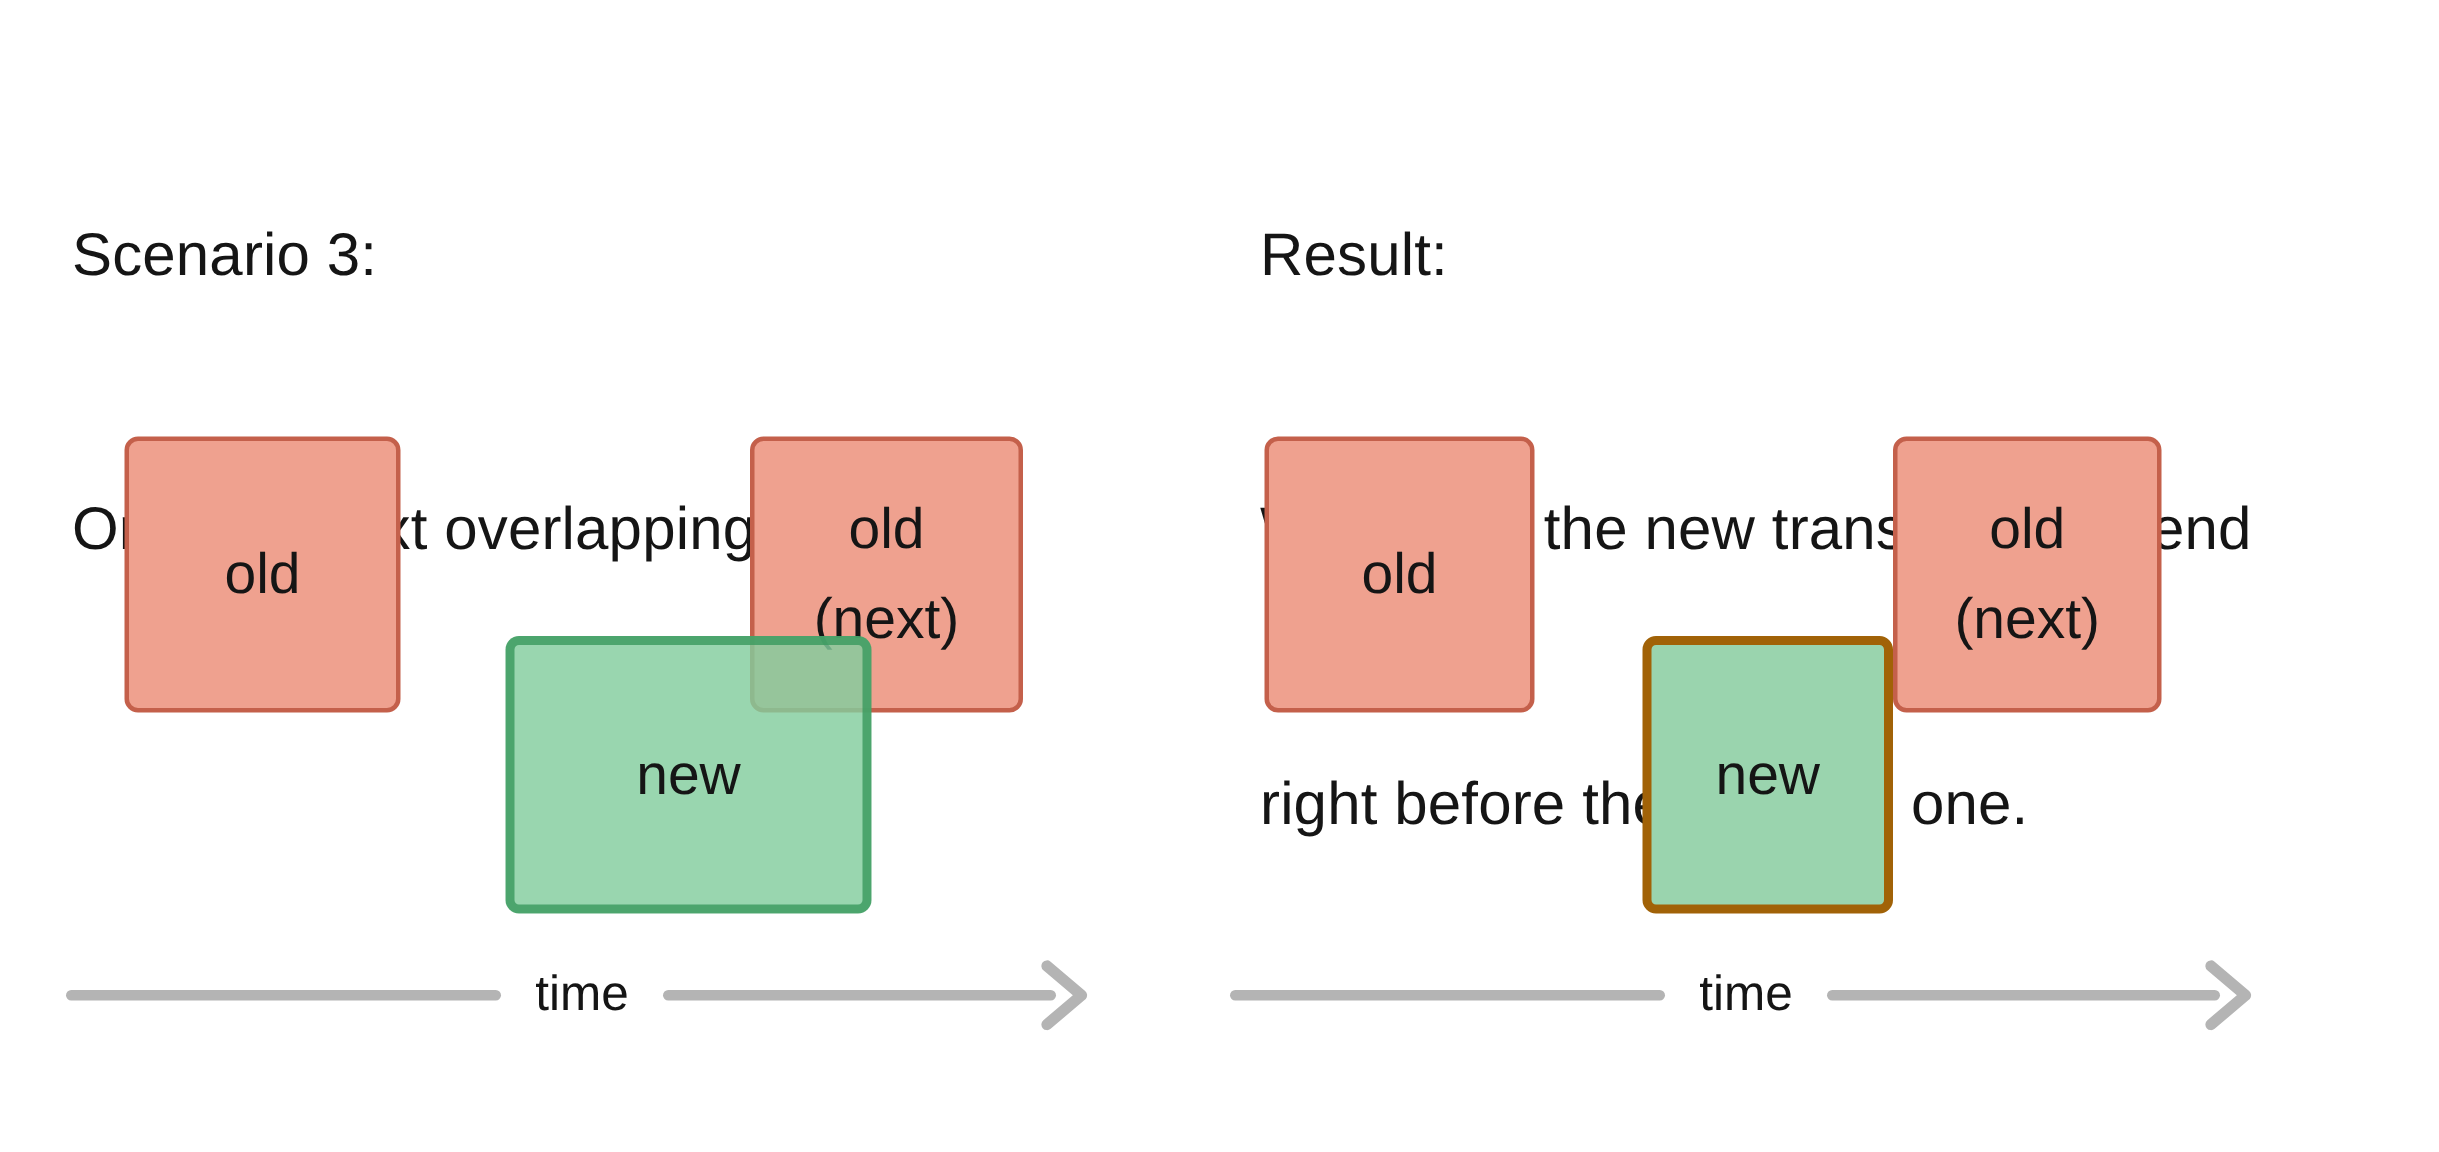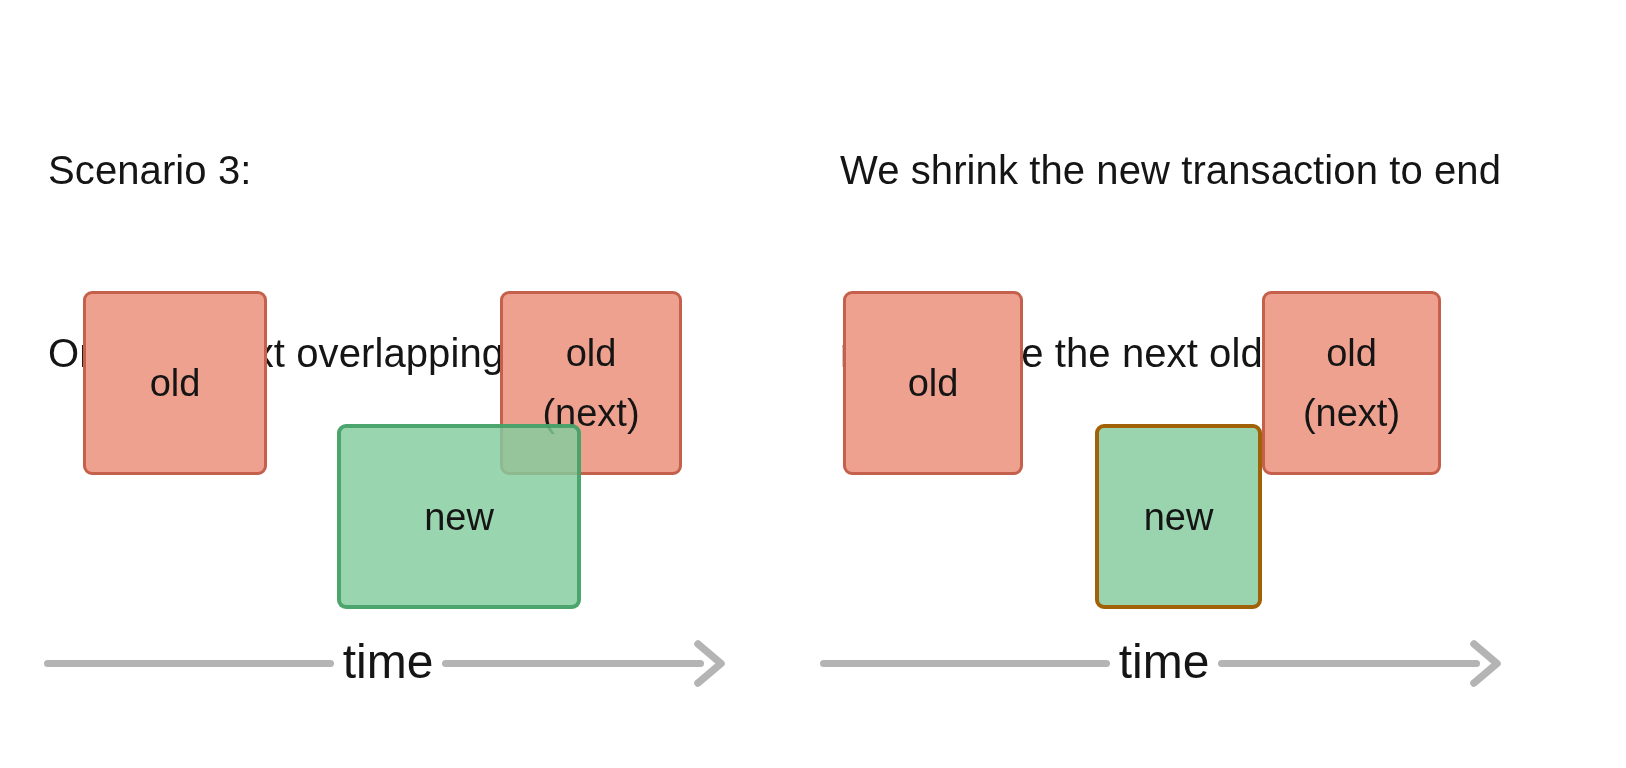--- a/index.html
+++ b/index.html
@@ -60,21 +60,21 @@
     text-align: center;
     user-select: none;
   }
   .box-old {
     background: #efa18f;
     border: 3px solid #c4604b;
     z-index: 1;
   }
   .box-new {
     background: #9ad4ae;
-    border: 4px solid #a16207;
+    border: 6px solid #a16207;
     z-index: 2;
   }
   .box-new.translucent {
     background: rgba(130, 205, 158, 0.82);
     border-color: rgba(60, 155, 95, 0.82);
   }
   .box-label { display: block; }
 
   
   .timeaxis {
@@ -86,21 +86,21 @@
     top: 27px;
     height: 7px;
     background: #b4b4b4;
     border-radius: 4px;
   }
   .timeaxis .time-label {
     position: absolute;
     top: 0;
     height: 60px;
     line-height: 58px;
-    font-size: 48px;
+    font-size: 33px;
     color: #151515;
     text-align: center;
     white-space: nowrap;
   }
   .timeaxis .arrowhead {
     position: absolute;
     top: 0;
     width: 40px;
     height: 60px;
   }
@@ -140,20 +140,21 @@
           <path d="M10 11 L33 30.5 L10 50" fill="none" stroke="#b4b4b4" stroke-width="7.5" stroke-linecap="round" stroke-linejoin="round"></path>
         </svg>
       </div>
     </div>
 
   </div>
 
   <div class="panel" id="panel-right">
 
     <div class="caption" id="caption-right" style="left:27px;">
+      <span class="cap-line">Result:</span>
       <span class="cap-line">We shrink the new transaction to end</span>
       <span class="cap-line">right before the next old one.</span>
     </div>
 
     <div class="box box-old" style="left:30px; top:291px; width:180px; height:184px;">
       <span class="box-label">old</span>
     </div>
 
     <div class="box box-old" style="left:449px; top:291px; width:179px; height:184px;">
       <span class="box-label">old</span>

